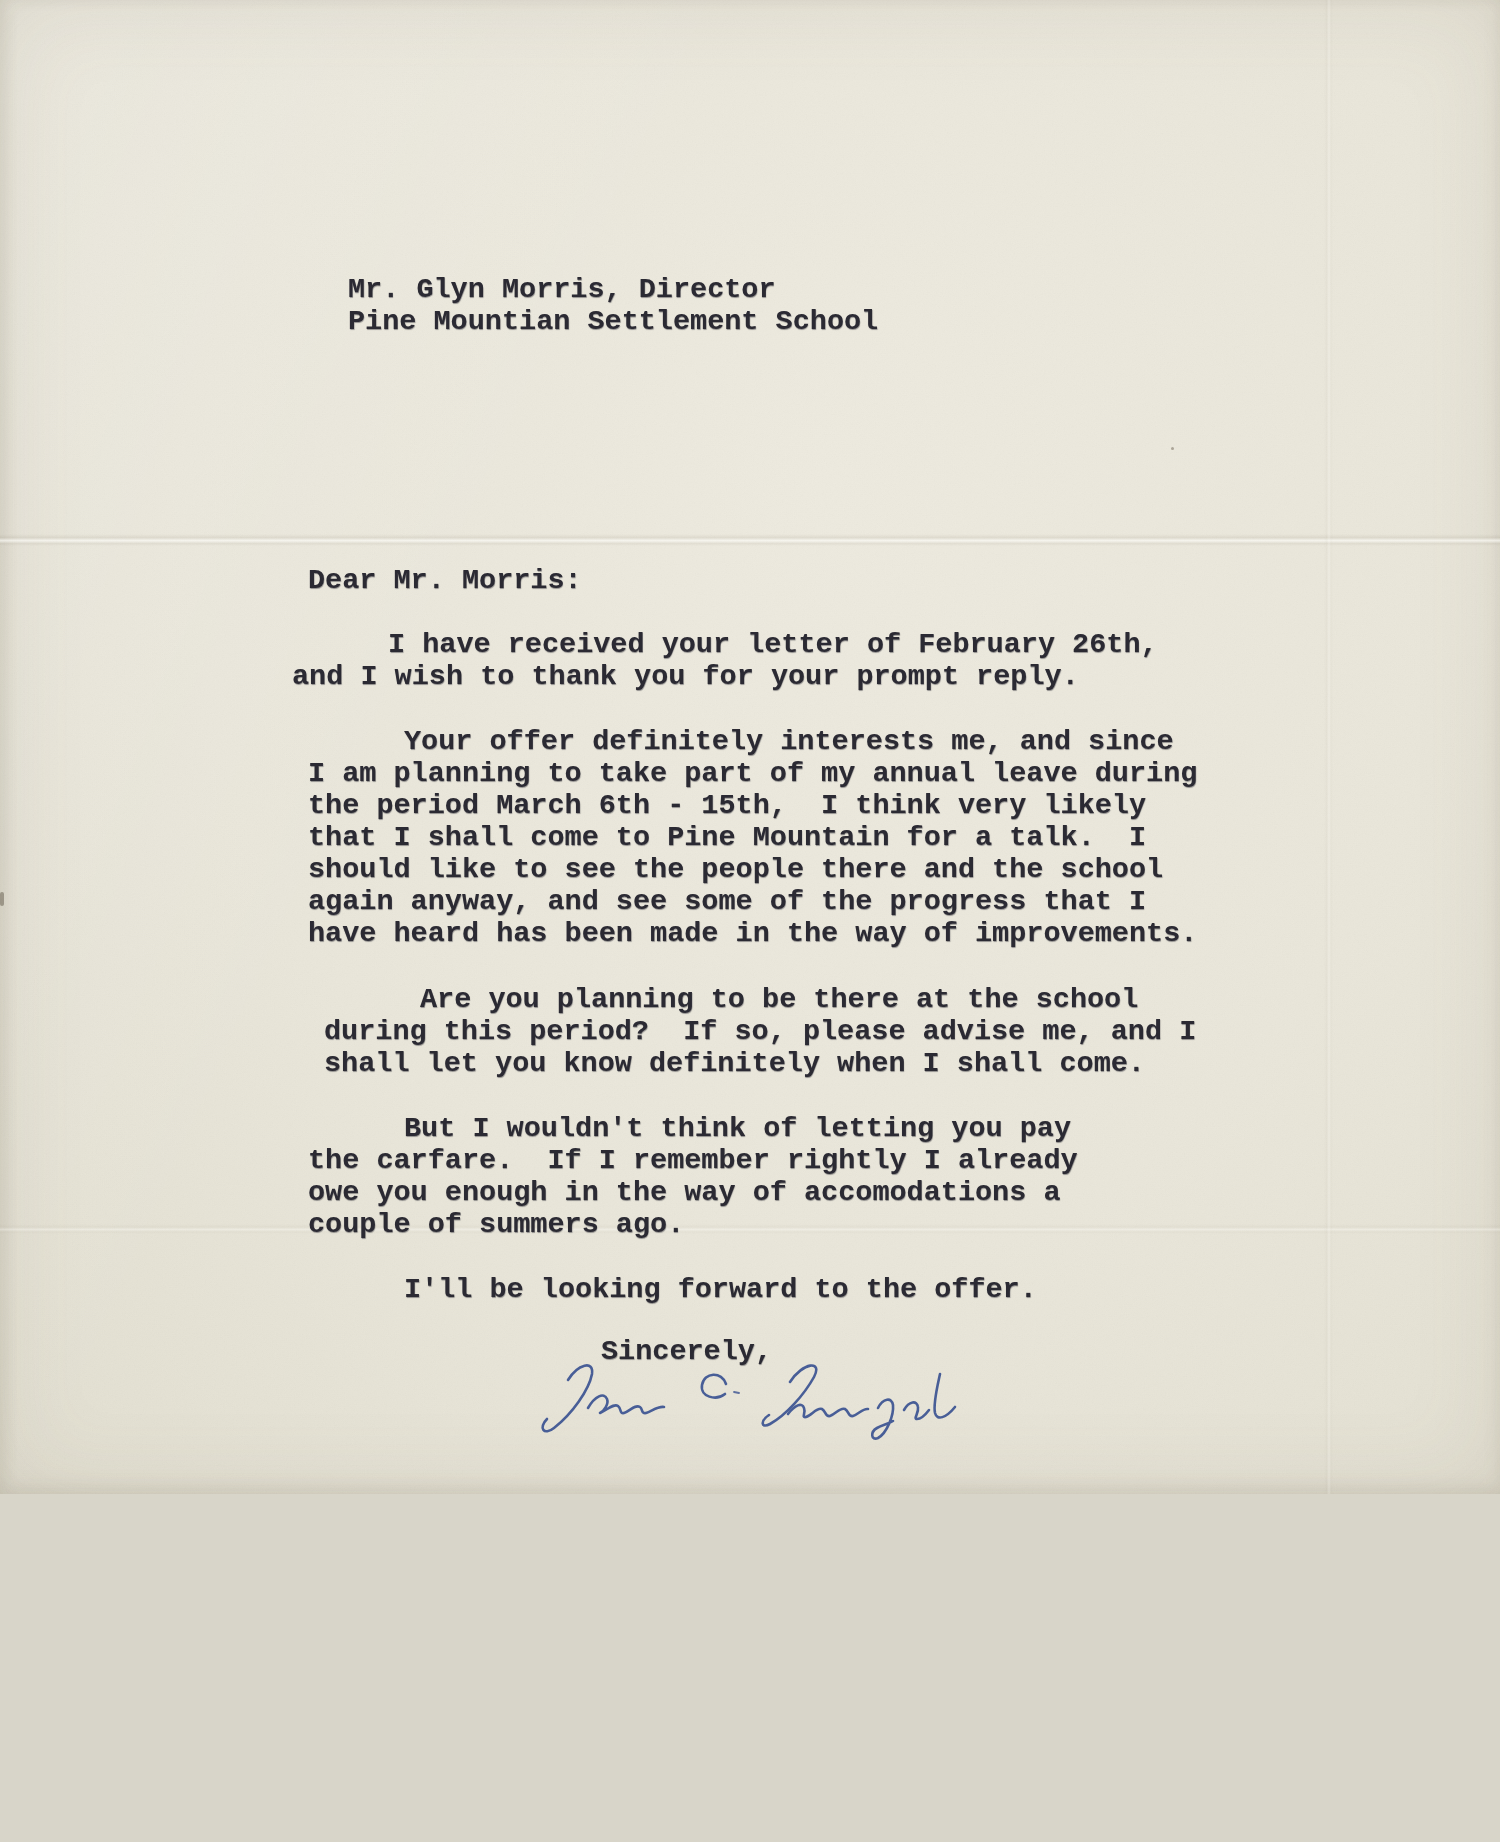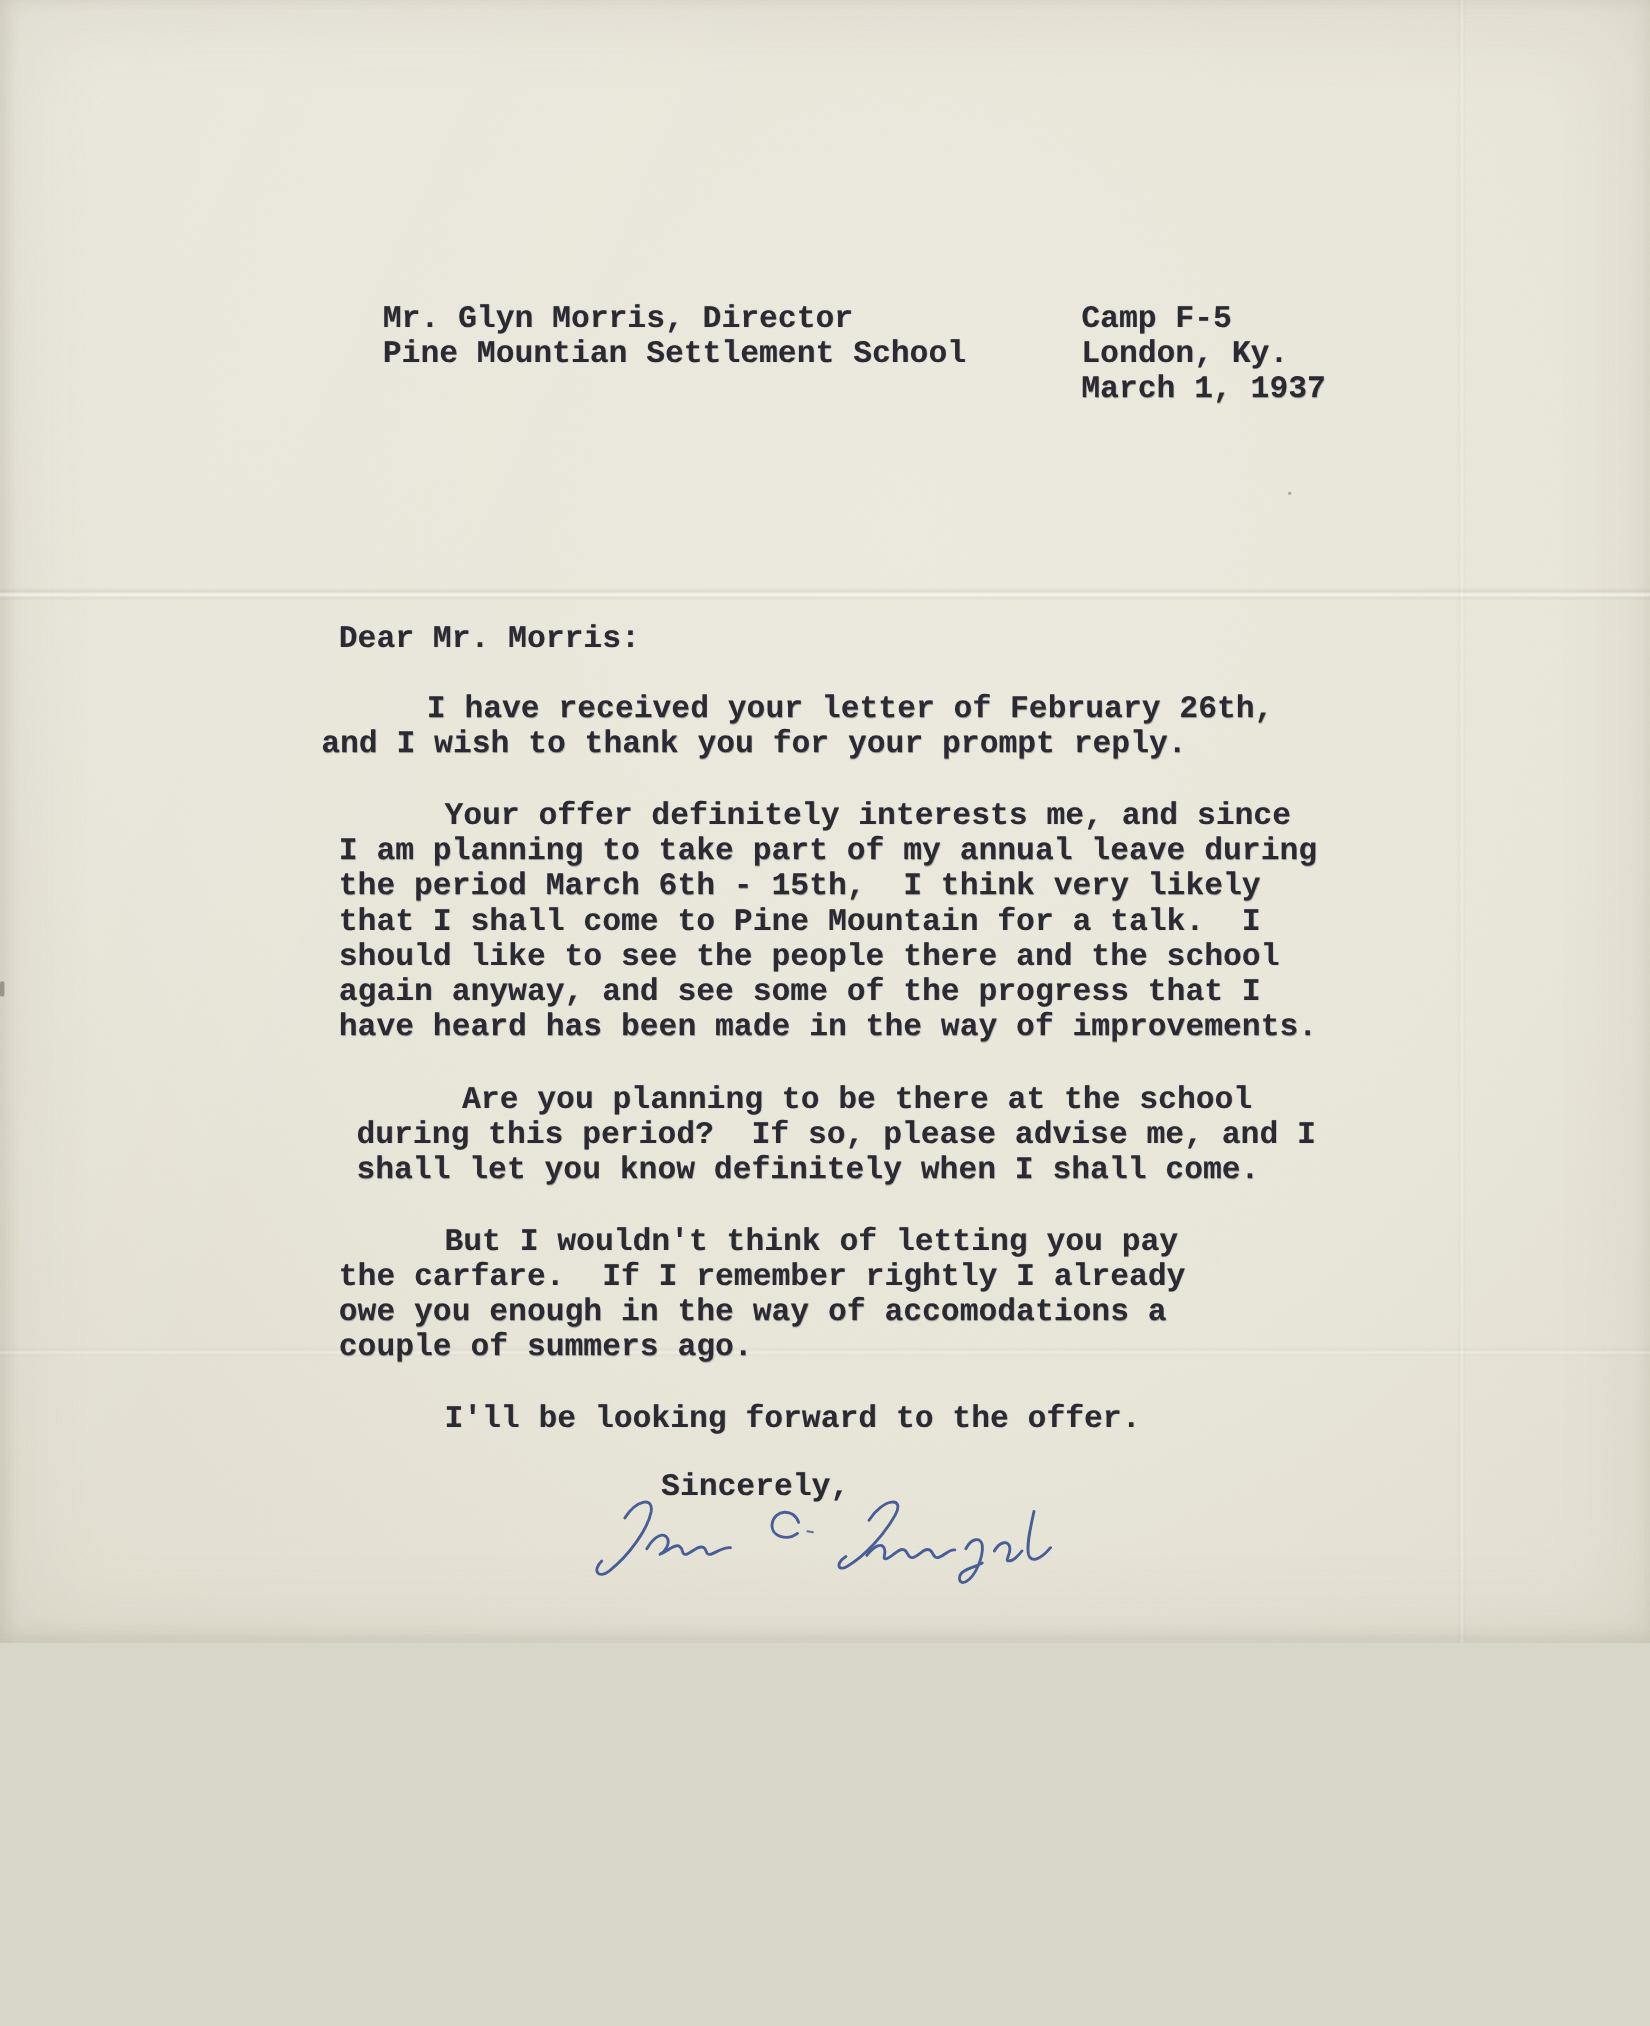--- a/index.html
+++ b/index.html
@@ -76,21 +76,20 @@
   <div class="crease crease-h1"></div>
   <div class="crease crease-h2"></div>
   <div class="crease-v"></div>
   <div class="speck s1"></div>
   <div class="speck s2"></div>
   <div class="speck s3"></div>
   <div class="speck s4"></div>
 
   <div class="block recipient"><div class="line">Mr. Glyn Morris, Director</div><div class="line">Pine Mountian Settlement School</div></div>
 
-  <div class="block sender"><div class="line">Camp F-5</div><div class="line">London, Ky.</div><div class="line">March 1, 1937</div></div>
 
   <div class="block salutation">Dear Mr. Morris:</div>
 
   <div class="block para p1"><div class="line">I have received your letter of February 26th,</div><div class="line">and I wish to thank you for your prompt reply.</div></div>
   <div class="block para p2"><div class="line">Your offer definitely interests me, and since</div><div class="line">I am planning to take part of my annual leave during</div><div class="line">the period March 6th - 15th,  I think very likely</div><div class="line">that I shall come to Pine Mountain for a talk.  I</div><div class="line">should like to see the people there and the school</div><div class="line">again anyway, and see some of the progress that I</div><div class="line">have heard has been made in the way of improvements.</div></div>
   <div class="block para p3"><div class="line">Are you planning to be there at the school</div><div class="line">during this period?  If so, please advise me, and I</div><div class="line">shall let you know definitely when I shall come.</div></div>
   <div class="block para p4"><div class="line">But I wouldn't think of letting you pay</div><div class="line">the carfare.  If I remember rightly I already</div><div class="line">owe you enough in the way of accomodations a</div><div class="line">couple of summers ago.</div></div>
   <div class="block para p5"><div class="line">I'll be looking forward to the offer.</div></div>
 
   <div class="block closing">Sincerely,</div>

